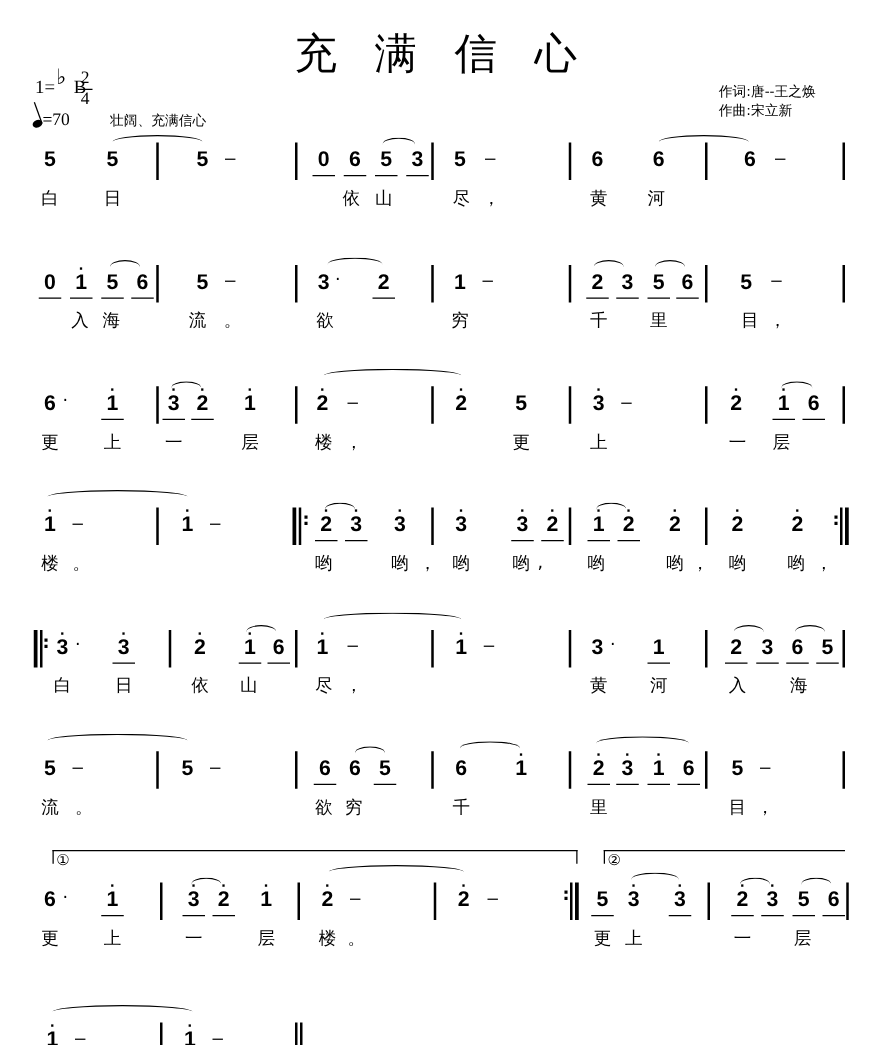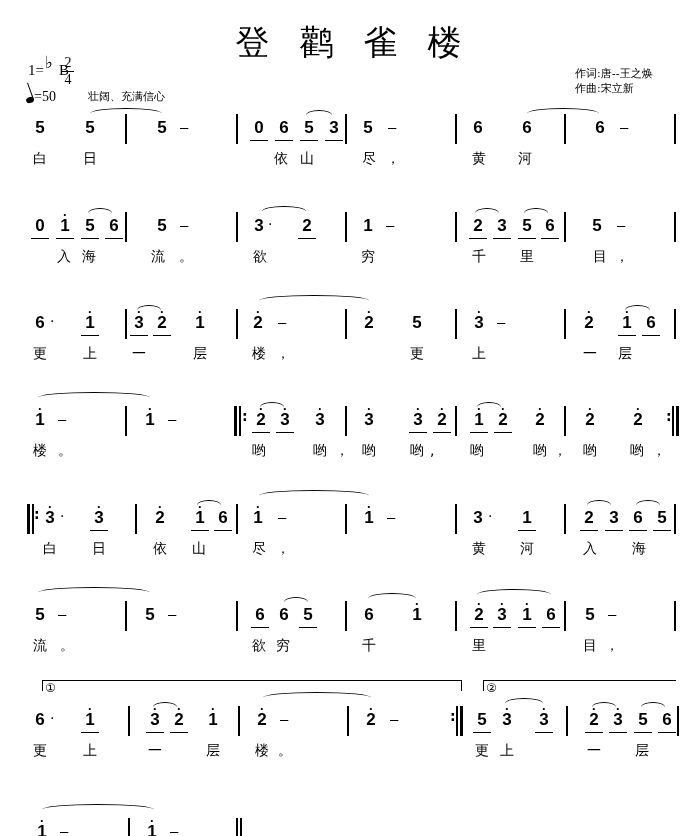--- a/index.html
+++ b/index.html
@@ -24,31 +24,31 @@
   .bl.thick { width:3px; }
   .rep { position:absolute; top:2px; font-size:14px; font-weight:bold; line-height:9px; }
   .ly { position:absolute; top:32px; font-size:14px; font-family:"DejaVu Sans", sans-serif; }
   .slur { position:absolute; border-top:1.2px solid #000; border-radius:50% 50% 0 0; height:10px; }
   .volta { position:absolute; border-top:1.2px solid #000; border-left:1.2px solid #000; height:10px; font-size:12px; padding-left:2px; }
   .volta.endbrk { border-right:1.2px solid #000; }
 </style>
 </head>
 <body>
 
-<div class="title">登鹳雀楼</div>
+<div class="title">充满信心</div>
 
 <div class="key"><span>1=</span><span style="display:inline-block;width:15px"></span><span>B</span></div>
 <div class="flat">♭</div>
 <div class="timesig">
   <span>2</span>
   <span class="bar"></span>
   <span>4</span>
 </div>
 <div class="tempo">
-  <span class="notehead"><span class="stem"></span></span><span>=50</span>
+  <span class="notehead"><span class="stem"></span></span><span>=70</span>
 </div>
 <div class="expr">壮阔、充满信心</div>
 <div class="credits">
   <div>作词:唐--王之焕</div>
   <div>作曲:宋立新</div>
 </div>
 
 <div id="score">
     <div class="row" style="top: 118px;">
       <span class="n" style="left: 33px;">5</span>

